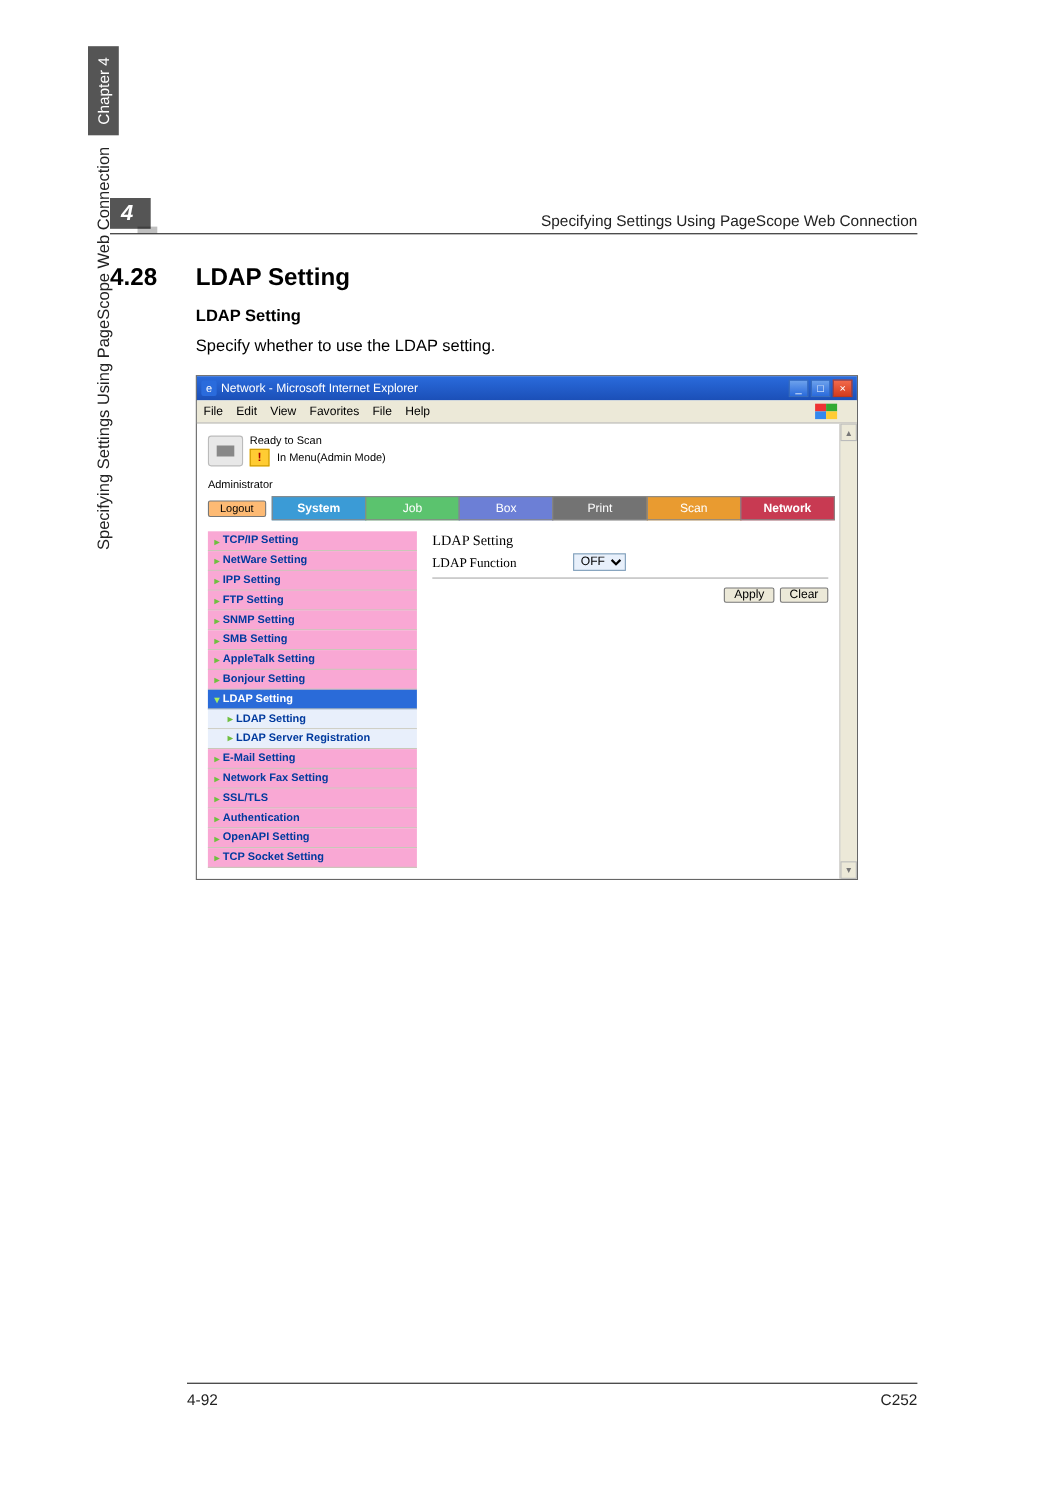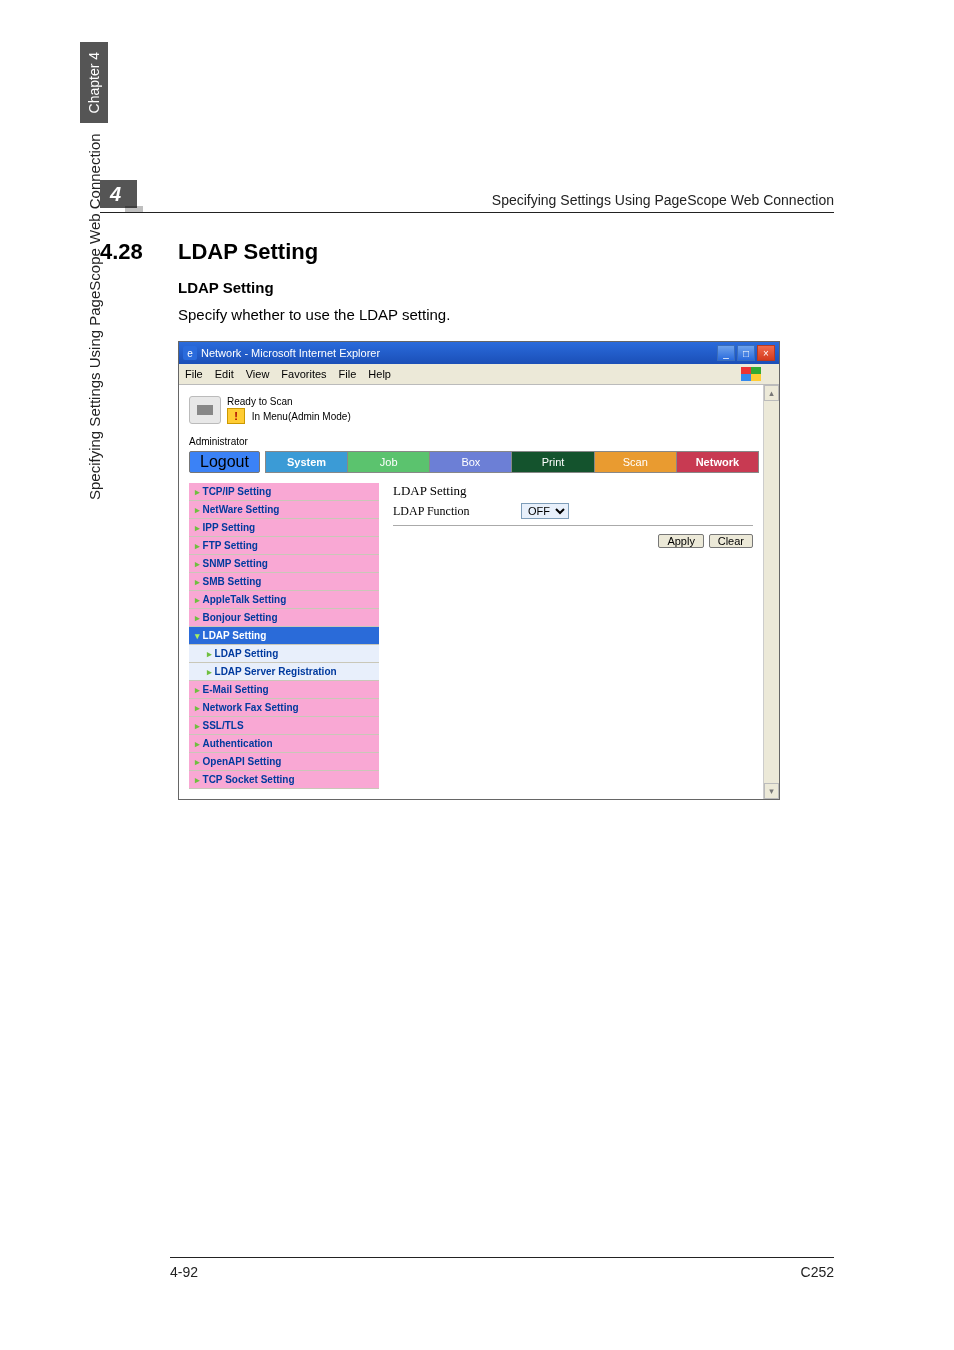--- a/index.html
+++ b/index.html
@@ -48,26 +48,26 @@
   .scroll-gutter .track { flex:1; }
 
   .status-row { display:flex; align-items:flex-end; padding:10px 0 8px 0; font-size:10px; }
   .printer-icon { width:32px; height:28px; margin-right:6px; display:flex; align-items:center; justify-content:center; background:#e8e8e8; border:1px solid #bbb; border-radius:3px; }
   .printer-icon::before { content:""; width:16px; height:10px; background:#888; display:block; }
   .warn-icon { width:18px; height:16px; margin-right:4px; display:inline-flex; align-items:center; justify-content:center; background:#ffcc33; border:1px solid #cc9900; color:#a00; font-size:11px; font-weight:bold; }
   .status-lines div { line-height:1.3; }
 
   .admin-label { font-size:10px; margin:4px 0 4px 0; }
   .tabrow { display:flex; align-items:center; gap:0; }
-  .logout-btn { font-size:16px; padding:1px 10px; background:#3b82f6; border:1px solid #777; border-radius:2px; margin-right:6px; }
+  .logout-btn { font-size:10px; padding:1px 10px; background:#fdba74; border:1px solid #777; border-radius:2px; margin-right:6px; }
   .tabrow .tab { flex:1; text-align:center; padding:4px 0; font-size:11px; color:#fff; border:1px solid #888; margin-left:-1px; }
   .tab.system  { background:#3b9bd6; font-weight:bold; }
   .tab.job     { background:#5bc36e; }
   .tab.box     { background:#6c7fd6; }
-  .tab.print   { background:#14532d; }
+  .tab.print   { background:#737373; }
   .tab.scan    { background:#e99b30; }
   .tab.network { background:#c83a52; font-weight:bold; }
 
   .panel { display:flex; margin-top:10px; font-size:10px; }
 
   .sidebar { width:190px; }
   .sidebar .item { color:#003a9e; font-weight:bold; padding:3px 4px 3px 6px; border-bottom:1px solid #c9c7b8; background:#f9a8d4; display:flex; align-items:center; white-space:nowrap; }
   .sidebar .item::before { content:"\25B8"; color:#6fbf3f; margin-right:3px; font-size:9px; }
   .sidebar .item.active { background:#2a6bd9; color:#fff; }
   .sidebar .item.active::before { content:"\25BE"; color:#a8f060; }

